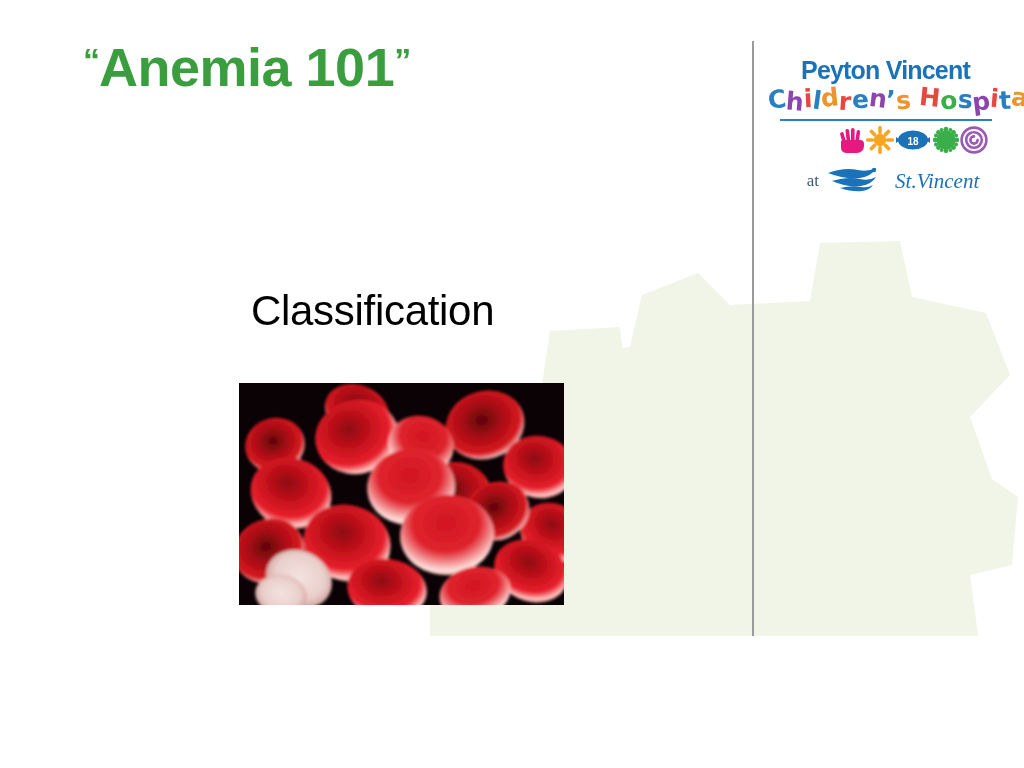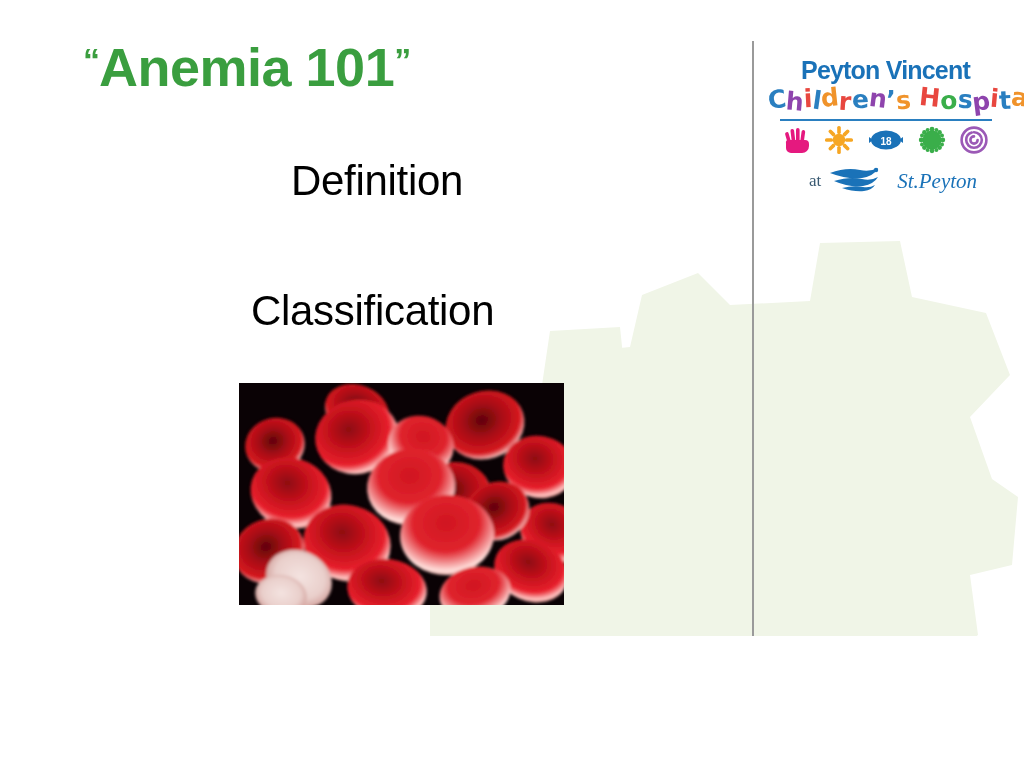--- a/index.html
+++ b/index.html
@@ -121,21 +121,21 @@
     display: inline-block;
   }
   .logo-underline {
     width: 212px;
     height: 2px;
     background: #2a7fc0;
     margin: 1px auto 0 auto;
   }
   .logo-icons {
     display: flex;
-    justify-content: space-between;
+    justify-content: flex-end;
     align-items: center;
     width: 205px;
     margin: 5px auto 12px auto;
     height: 28px;
   }
   .logo-icons > span { display: block; line-height: 0; }
   .logo-bottom {
     display: flex;
     align-items: center;
     justify-content: center;
@@ -192,21 +192,20 @@
       </g>
     </svg>
   </div>
 
   <div class="vrule"></div>
 
   <div class="hrule"></div>
 
   <div class="title"><span class="quote">“</span><span class="title-main">Anemia 101</span><span class="quote">”</span></div>
 
-  <div class="bodyline definition">Definition</div>
   <div class="bodyline classification">Classification</div>
 
   <div class="rbc-photo">
     <svg width="325" height="222" viewBox="0 0 325 222" xmlns="http://www.w3.org/2000/svg">
       <defs>
         <radialGradient id="rbcA" cx="42%" cy="38%" r="62%">
           <stop offset="0%" stop-color="#8d0810"></stop>
           <stop offset="38%" stop-color="#c0101a"></stop>
           <stop offset="78%" stop-color="#e8202c"></stop>
           <stop offset="96%" stop-color="#ffc9c6"></stop>
@@ -353,20 +352,20 @@
       <span>
         <svg width="62" height="26" viewBox="0 0 62 26" xmlns="http://www.w3.org/2000/svg">
           <g fill="#1a72b8">
             <path d="M2 7 q16 -6 30 -3 q10 2 18 -2 q-4 8 -16 10 q-14 2 -32 -5 z"></path>
             <path d="M6 15 q16 -5 28 -2 q9 2 16 -2 q-4 7 -15 9 q-13 2 -29 -5 z"></path>
             <path d="M14 22 q12 -3 21 -1 q7 1 12 -2 q-3 5 -11 6 q-10 1 -22 -3 z"></path>
             <circle cx="48" cy="4" r="2.2"></circle>
           </g>
         </svg>
       </span>
-      <span class="logo-stv">St.Peyton</span>
+      <span class="logo-stv">St.Vincent</span>
     </div>
   </div>
 
   <div class="footer-band"></div>
   <div class="footer-mark">·</div>
 
 </div>
 
 </body></html>

